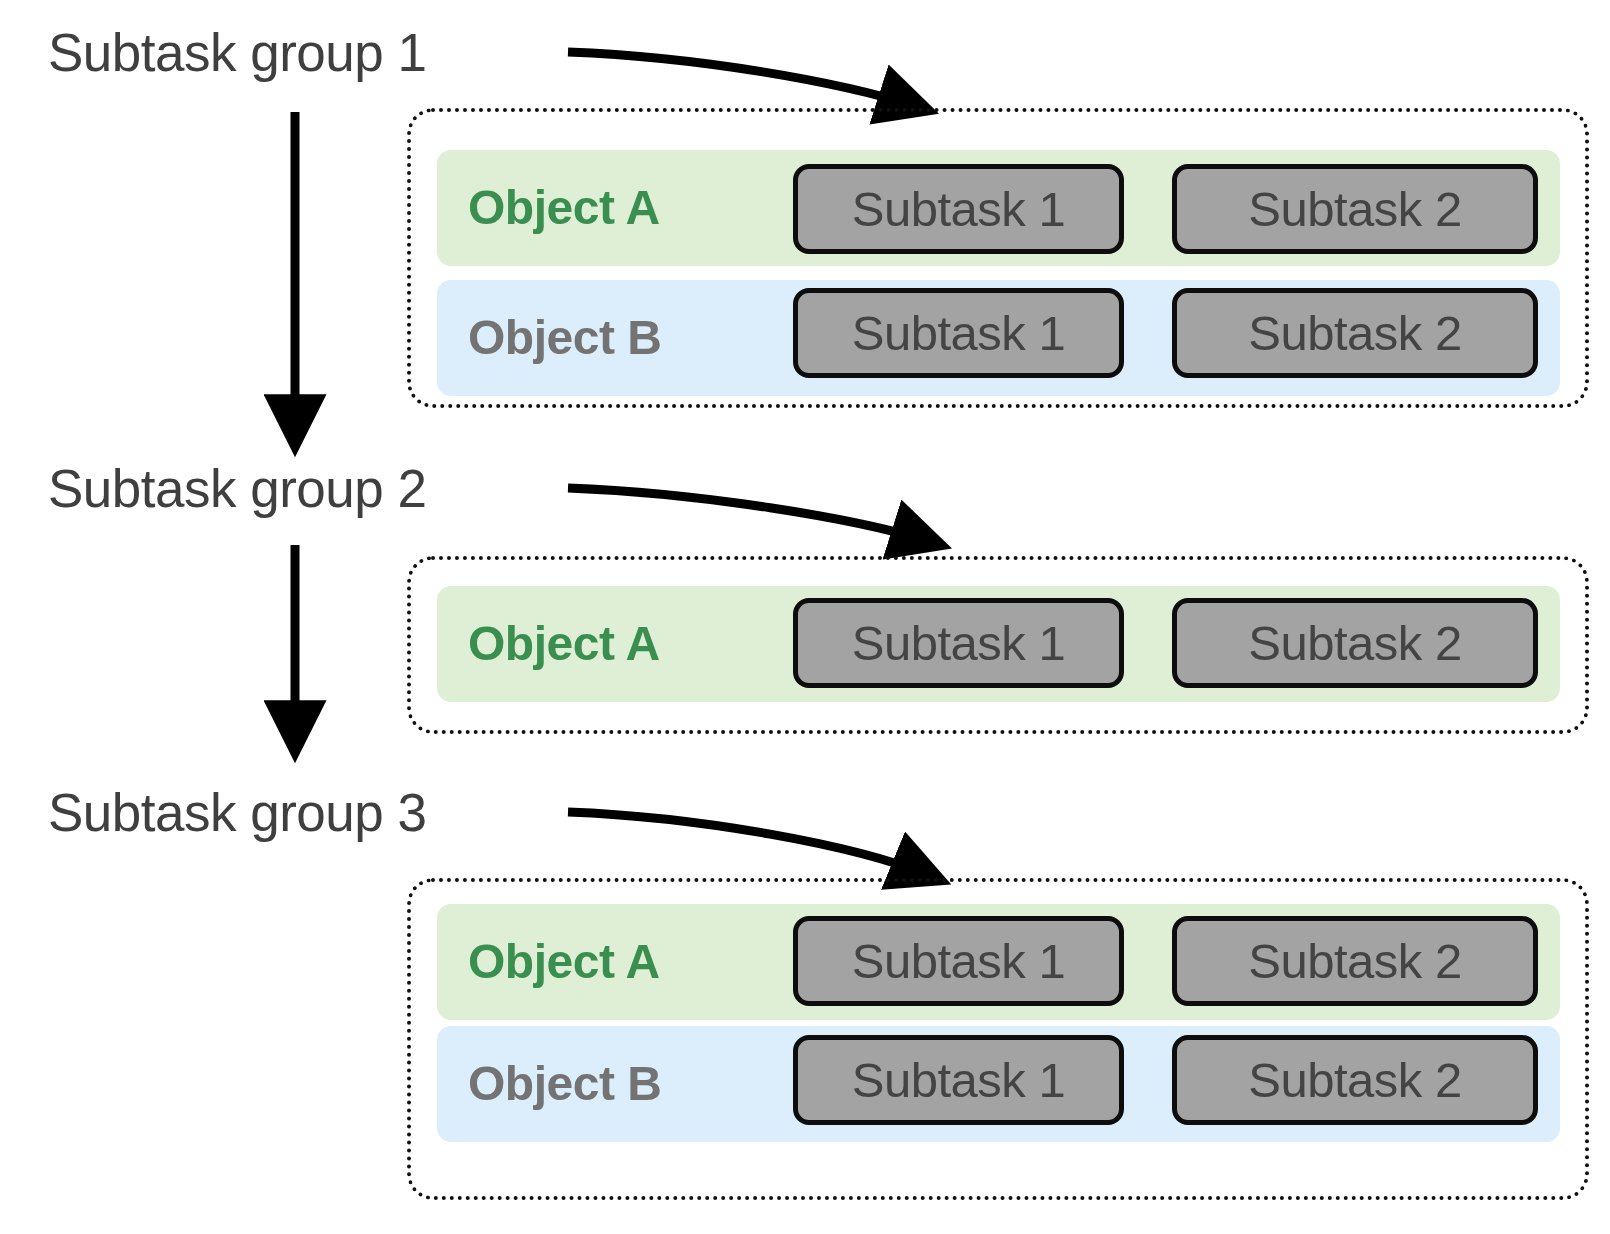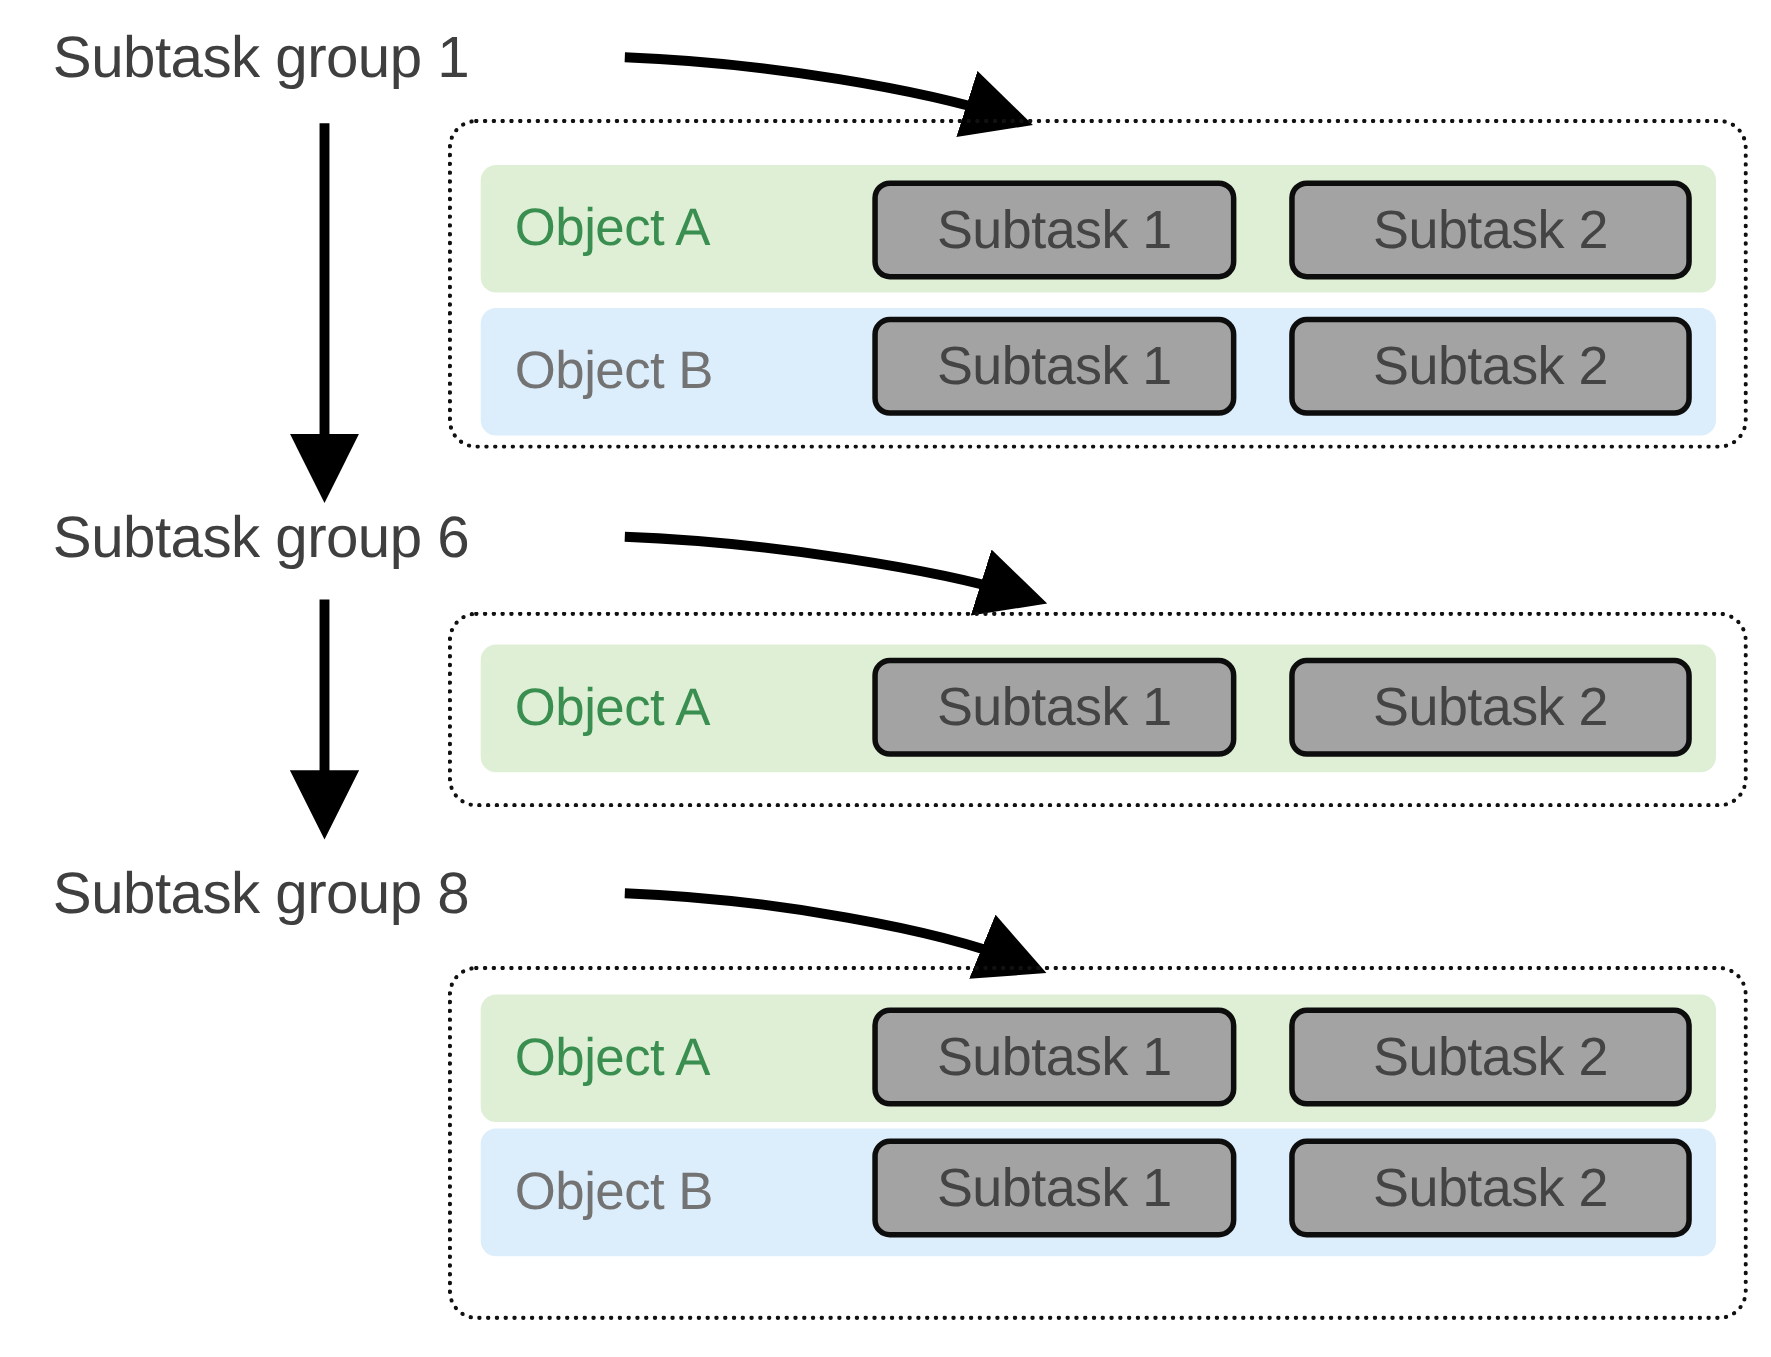--- a/index.html
+++ b/index.html
@@ -40,20 +40,21 @@
     align-items: center;
   }
   .object-row.green { background: #deefd6; }
   .object-row.blue  { background: #dcedfb; }
   .object-label {
     position: absolute;
     font-size: 48px;
     line-height: 1;
     white-space: nowrap;
     letter-spacing: -0.5px;
+    font-weight: bold;
   }
   .object-label.green { color: #3a8f50; }
   .object-label.blue  { color: #737373; }
   .subtask-box {
     position: absolute;
     box-sizing: border-box;
     background: #a3a3a3;
     border: 5px solid #0d0d0d;
     border-radius: 16px;
     display: flex;
@@ -114,30 +115,30 @@
   <div class="object-row green" style="left:437px; top:150px; width:1123px; height:116px;"></div>
   <div class="object-label green" style="left:468px; top:184px;">Object A</div>
   <div class="subtask-box" style="left:793px; top:164px; width:331px; height:90px;">Subtask 1</div>
   <div class="subtask-box" style="left:1172px; top:164px; width:366px; height:90px;">Subtask 2</div>
 
   <div class="object-row blue" style="left:437px; top:280px; width:1123px; height:116px;"></div>
   <div class="object-label blue" style="left:468px; top:314px;">Object B</div>
   <div class="subtask-box" style="left:793px; top:288px; width:331px; height:90px;">Subtask 1</div>
   <div class="subtask-box" style="left:1172px; top:288px; width:366px; height:90px;">Subtask 2</div>
 
-  <div class="group-label" style="left:48px; top:462px;">Subtask group 6</div>
+  <div class="group-label" style="left:48px; top:462px;">Subtask group 2</div>
 
   <div class="group-box" style="left:407px; top:556px; width:1182px; height:178px;"></div>
 
   <div class="object-row green" style="left:437px; top:586px; width:1123px; height:116px;"></div>
   <div class="object-label green" style="left:468px; top:620px;">Object A</div>
   <div class="subtask-box" style="left:793px; top:598px; width:331px; height:90px;">Subtask 1</div>
   <div class="subtask-box" style="left:1172px; top:598px; width:366px; height:90px;">Subtask 2</div>
 
-  <div class="group-label" style="left:48px; top:786px;">Subtask group 8</div>
+  <div class="group-label" style="left:48px; top:786px;">Subtask group 3</div>
 
   <div class="group-box" style="left:407px; top:878px; width:1182px; height:322px;"></div>
 
   <div class="object-row green" style="left:437px; top:904px; width:1123px; height:116px;"></div>
   <div class="object-label green" style="left:468px; top:938px;">Object A</div>
   <div class="subtask-box" style="left:793px; top:916px; width:331px; height:90px;">Subtask 1</div>
   <div class="subtask-box" style="left:1172px; top:916px; width:366px; height:90px;">Subtask 2</div>
 
   <div class="object-row blue" style="left:437px; top:1026px; width:1123px; height:116px;"></div>
   <div class="object-label blue" style="left:468px; top:1060px;">Object B</div>

